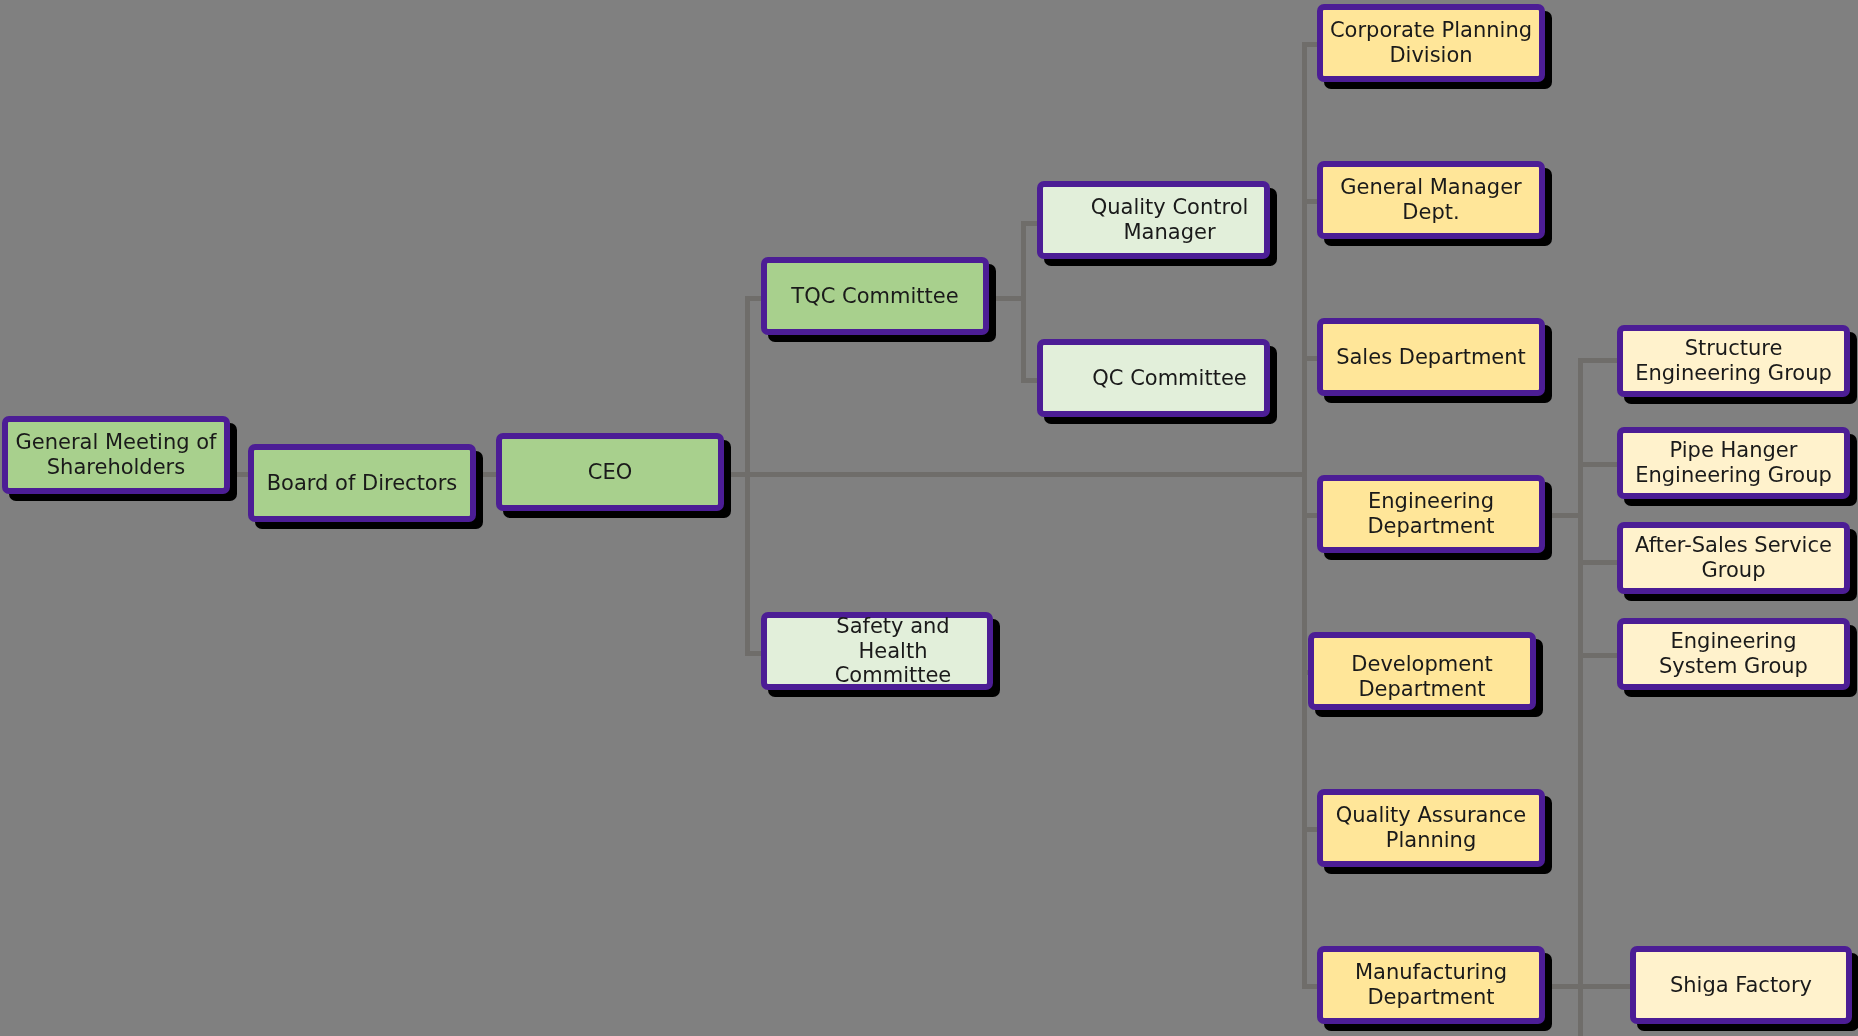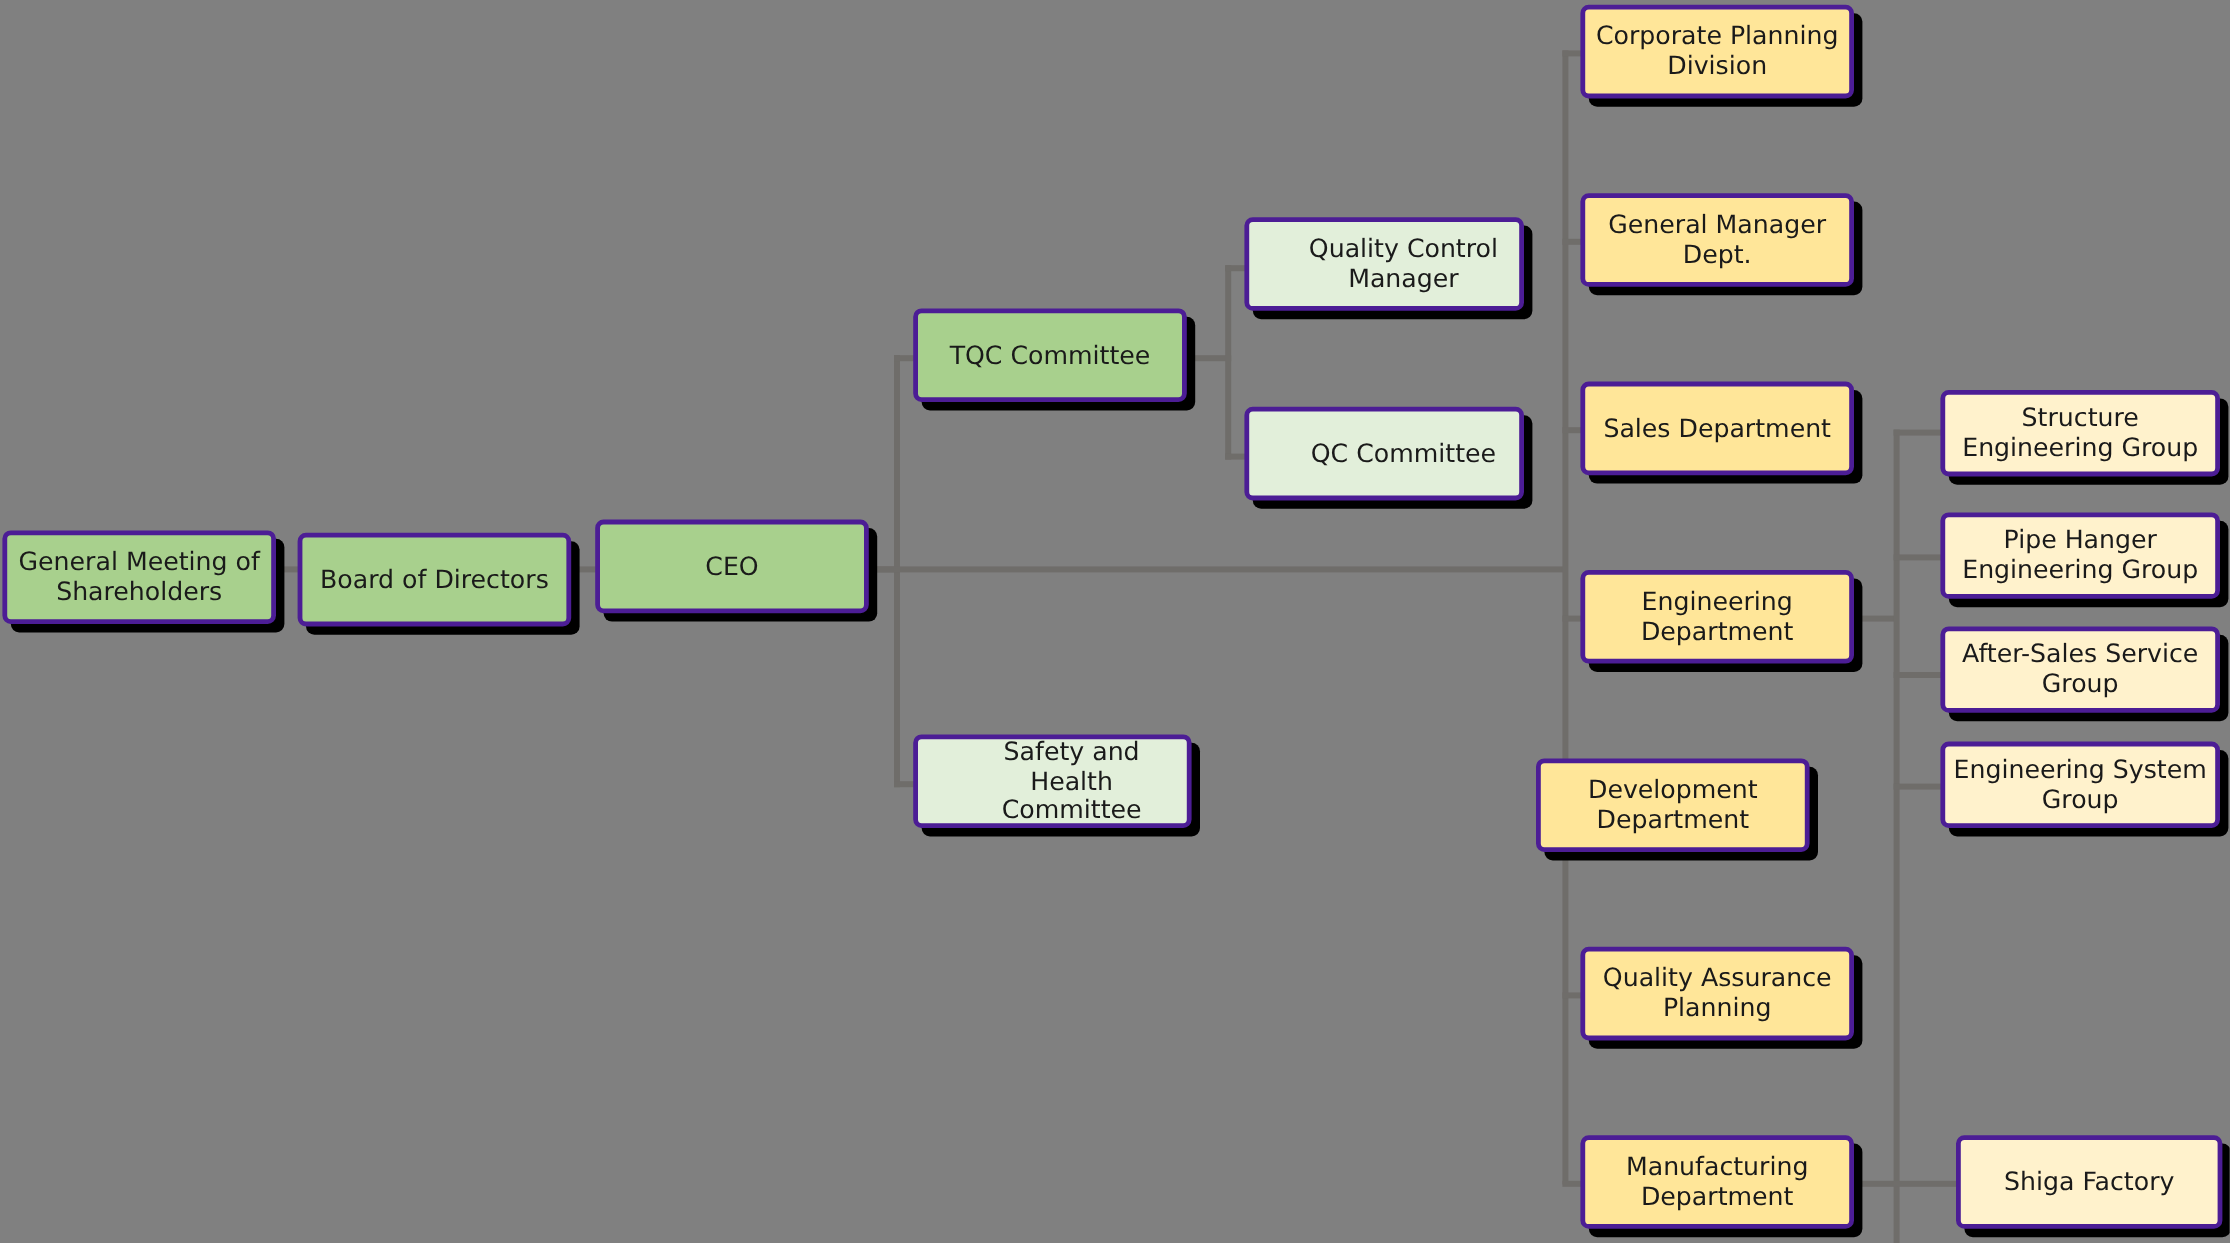--- a/index.html
+++ b/index.html
@@ -23,21 +23,21 @@
   .conn {
     position: absolute;
     background: #6f6d6a;
     z-index: 1;
   }
 
   
   .node {
     position: absolute;
     box-sizing: border-box;
-    border: 4px solid #4c1d95;
+    border: 6px solid #4c1d95;
     border-radius: 7px;
     box-shadow: 7px 7px 0 0 #000000;
     display: flex;
     align-items: center;
     justify-content: center;
     text-align: center;
     color: #1a1a1a;
     font-size: 21px;
     line-height: 1.18;
     padding: 2px 6px;
@@ -85,21 +85,21 @@
 
   <div class="conn" style="left:1546px; top:513px; width:36px; height:5px;"></div>
   <div class="conn" style="left:1578px; top:358px; width:5px; height:732px;"></div>
   <div class="conn" style="left:1578px; top:358px; width:40px; height:5px;"></div>
   <div class="conn" style="left:1578px; top:462px; width:40px; height:5px;"></div>
   <div class="conn" style="left:1578px; top:560px; width:40px; height:5px;"></div>
   <div class="conn" style="left:1578px; top:653px; width:40px; height:5px;"></div>
 
   <div class="conn" style="left:1546px; top:984px; width:86px; height:5px;"></div>
 
-  <div class="node green-dark" style="left:2px; top:442px; width:228px; height:78px;">
+  <div class="node green-dark" style="left:2px; top:416px; width:228px; height:78px;">
     <span>General Meeting of Shareholders</span>
   </div>
 
   <div class="node green-dark" style="left:248px; top:444px; width:228px; height:78px;">
     <span>Board of Directors</span>
   </div>
 
   <div class="node green-dark" style="left:496px; top:433px; width:228px; height:78px;">
     <span>CEO</span>
   </div>
@@ -129,21 +129,21 @@
   </div>
 
   <div class="node yellow" style="left:1317px; top:318px; width:228px; height:78px;">
     <span>Sales Department</span>
   </div>
 
   <div class="node yellow" style="left:1317px; top:475px; width:228px; height:78px;">
     <span>Engineering Department</span>
   </div>
 
-  <div class="node yellow" style="left:1280px; top:632px; width:228px; height:78px;">
+  <div class="node yellow" style="left:1308px; top:632px; width:228px; height:78px;align-items:flex-end;">
     <span>Development Department</span>
   </div>
 
   <div class="node yellow" style="left:1317px; top:789px; width:228px; height:78px;">
     <span>Quality Assurance Planning</span>
   </div>
 
   <div class="node cream" style="left:1617px; top:325px; width:233px; height:72px;">
     <span>Structure Engineering Group</span>
   </div>

